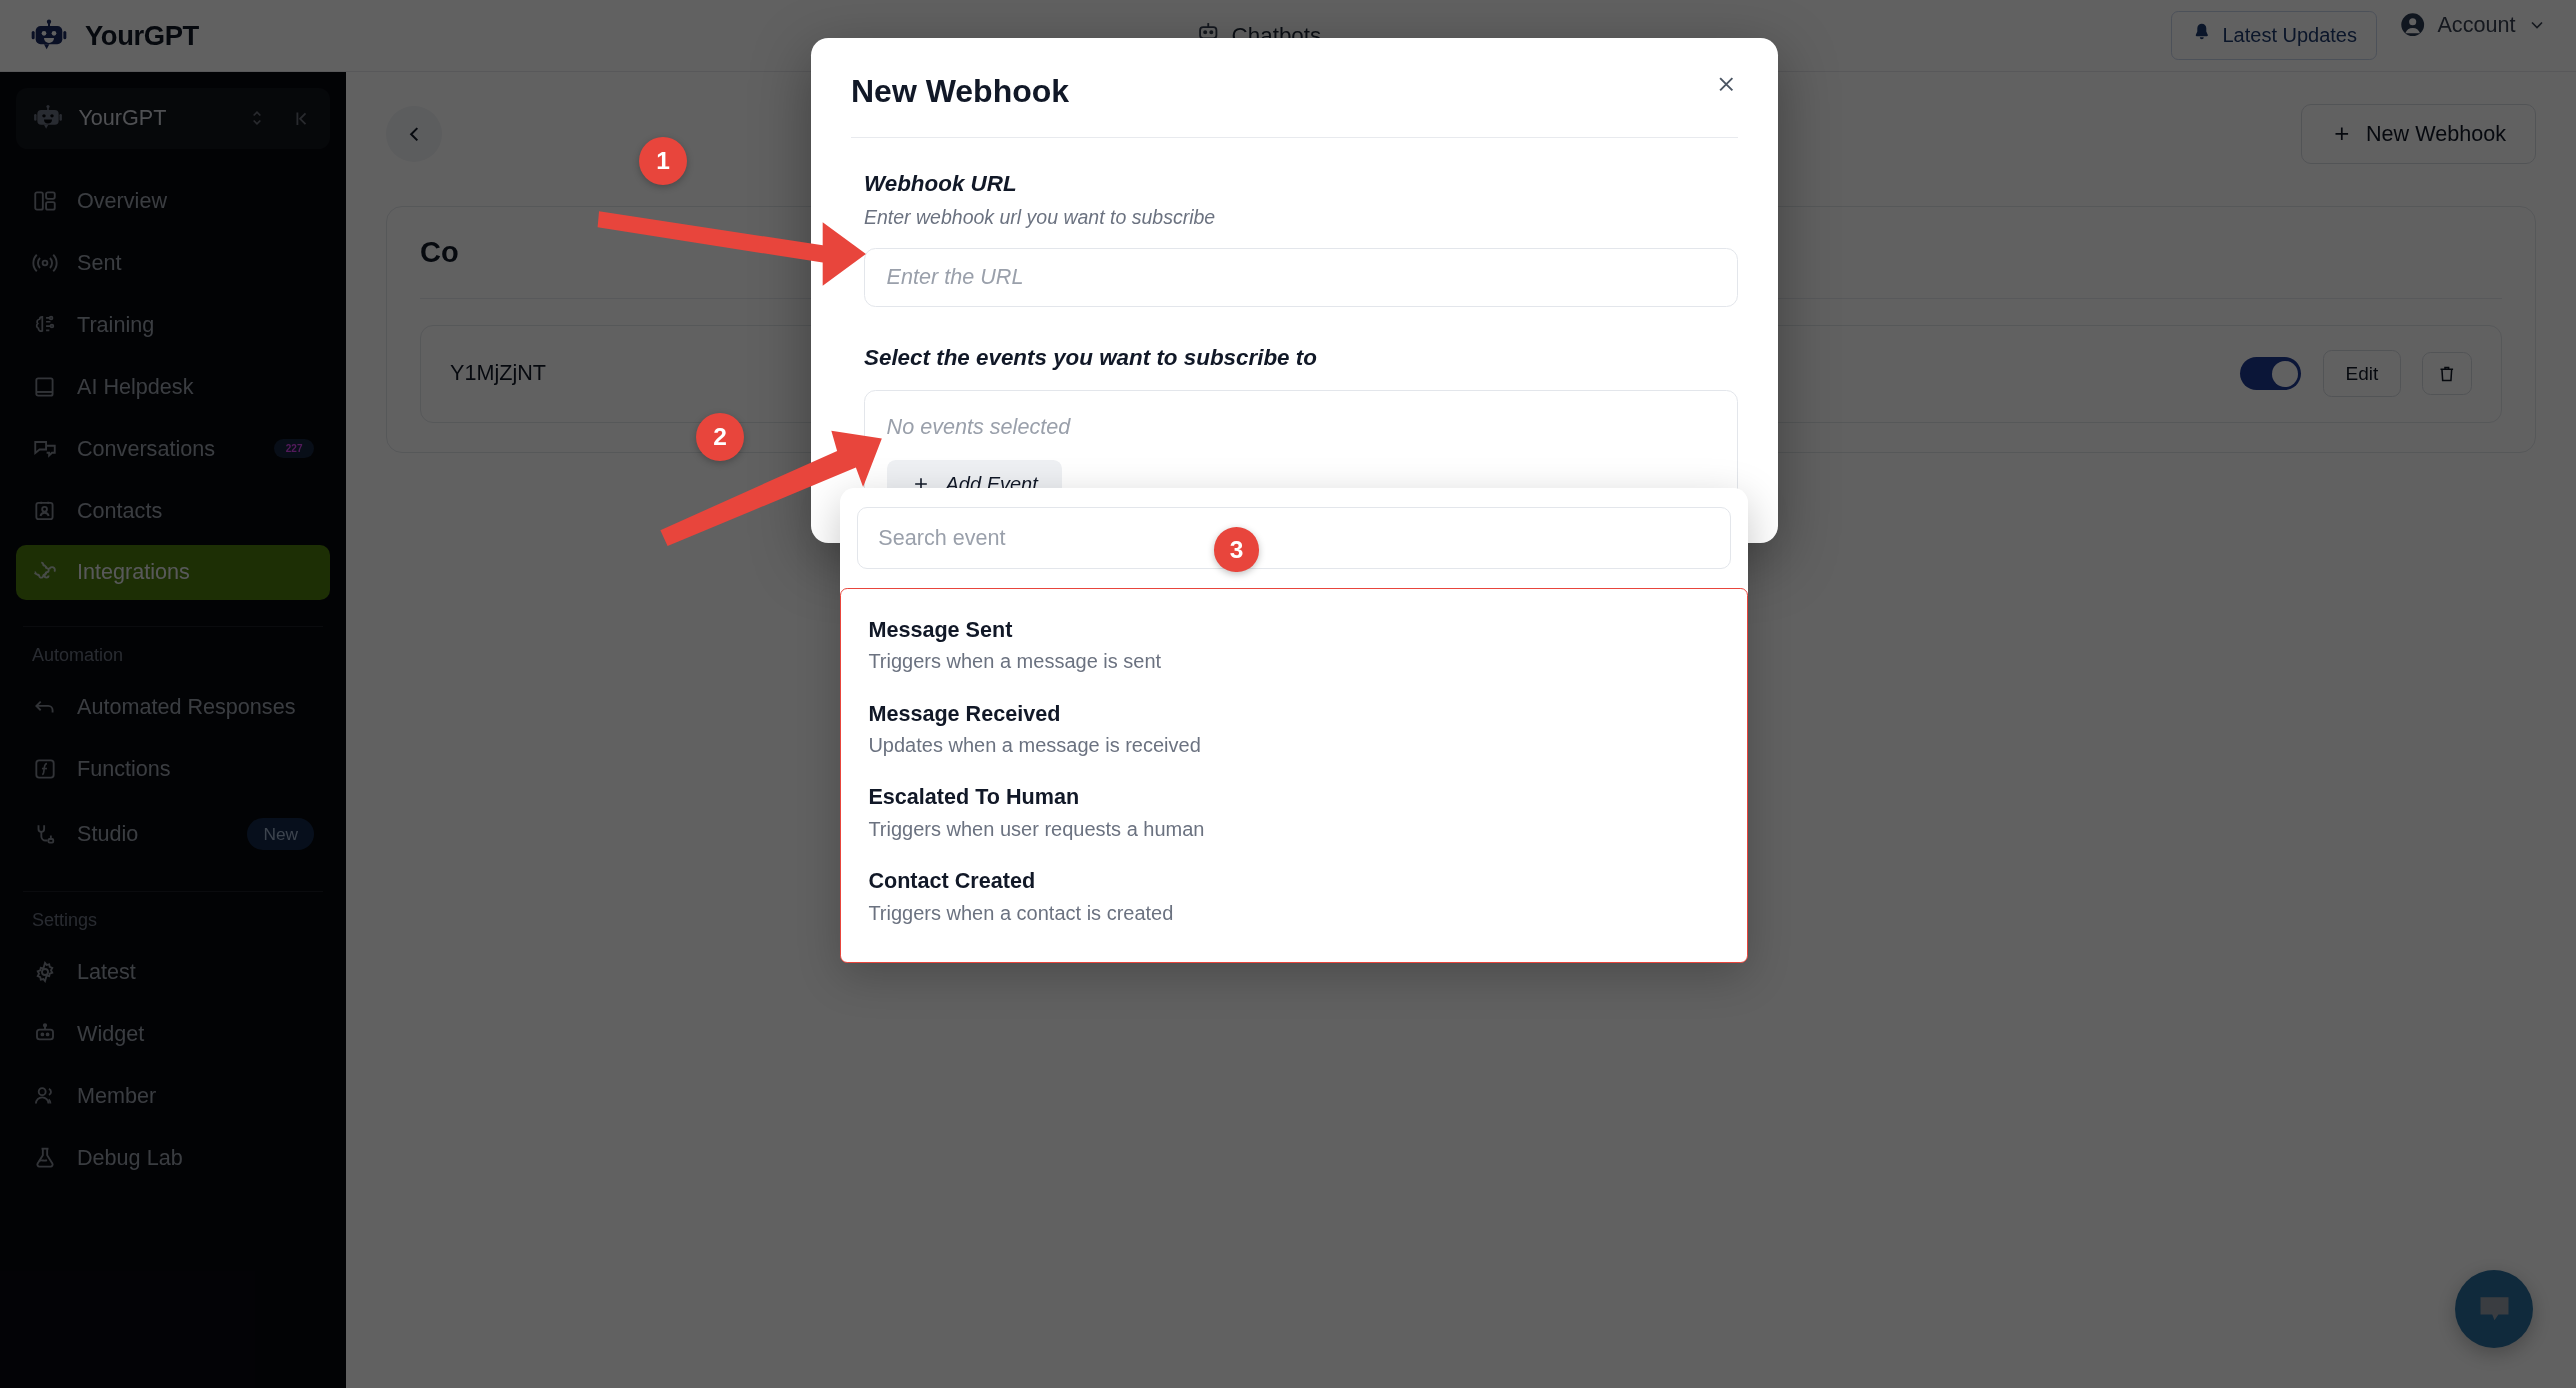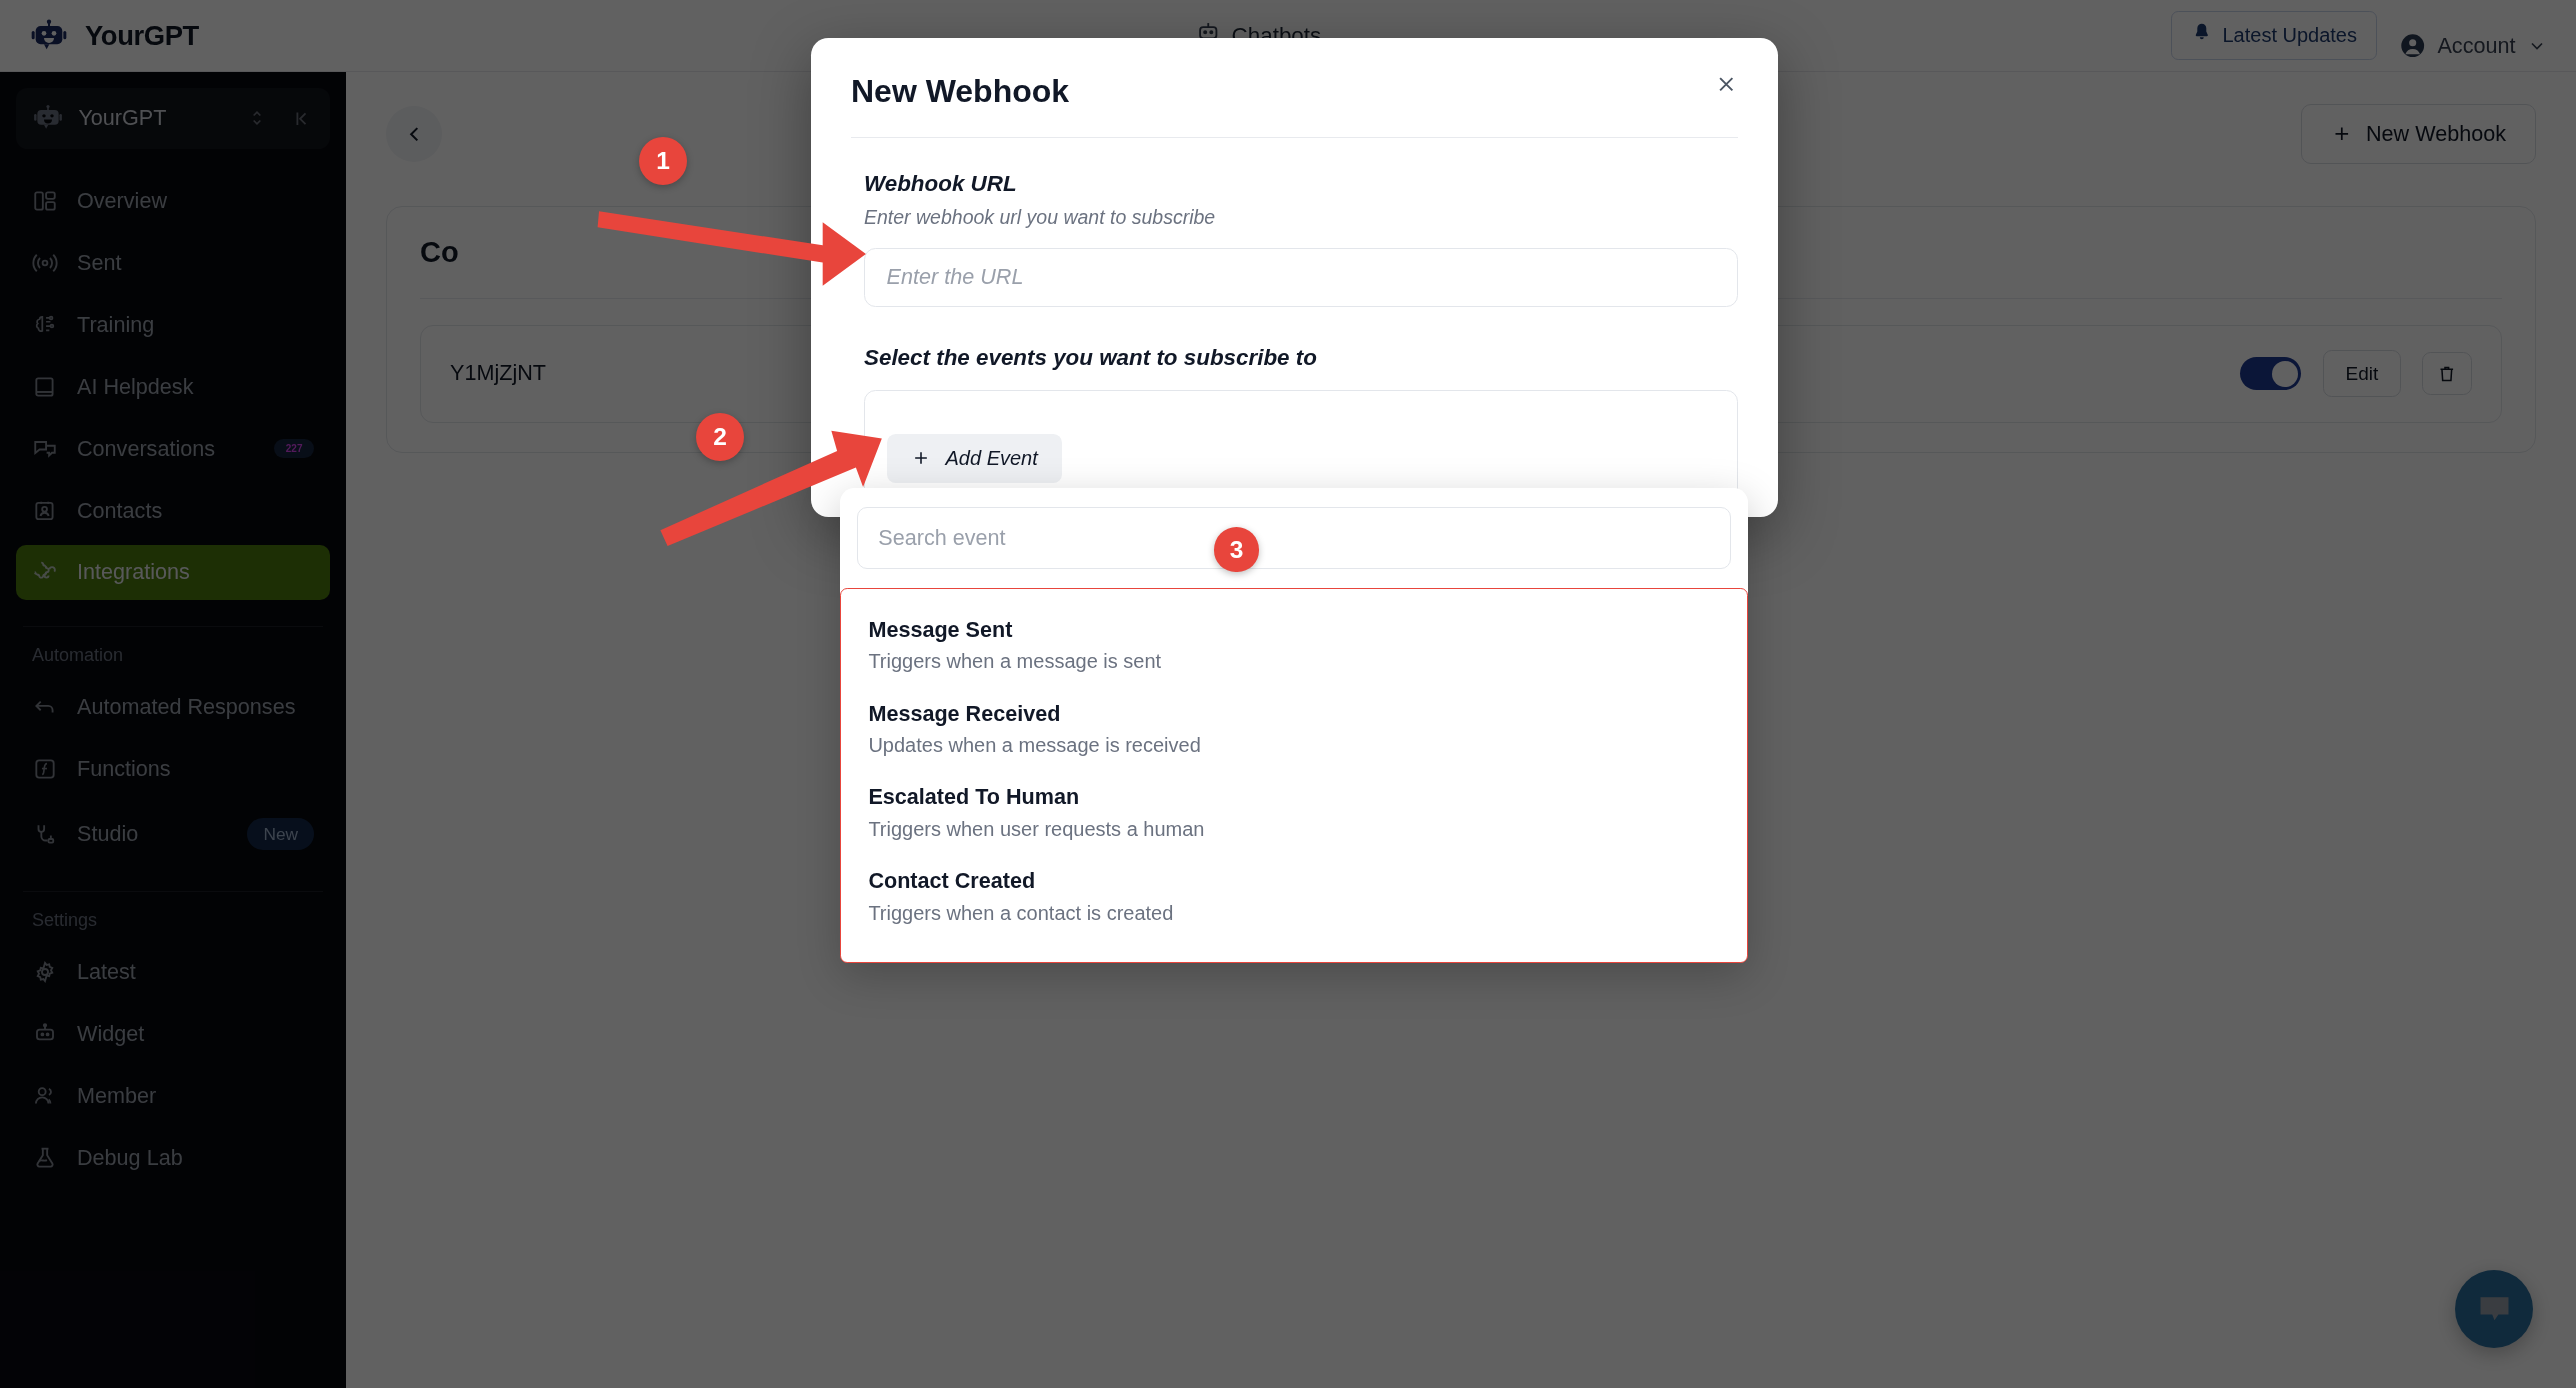--- a/index.html
+++ b/index.html
@@ -20,21 +20,21 @@
     position: relative; z-index: 2;
   }
   .brand { display: flex; align-items: center; gap: 16px; width: 317px; }
   .brand-logo { width: 40px; height: 40px; }
   .brand-name { font-size: 27.4px; font-weight: 700; color: #111827; letter-spacing: -0.4px; }
 
   .topbar-center { flex: 1; display: flex; align-items: center; justify-content: center; gap: 11.5px; }
   .chatbots-pill { display: flex; align-items: center; gap: 11.5px; font-size: 22.4px; color: #1f2937; font-weight: 500;}
   .chatbots-pill svg { width: 24.5px; height: 24.5px; }
 
-  .topbar-right { display: flex; align-items: flex-end; gap: 21.6px; }
+  .topbar-right { display: flex; align-items: flex-start; gap: 21.6px; }
   .updates-btn {
     display: flex; align-items: center; gap: 10px;
     border: 0.7px solid #c9d4ea; border-radius: 7.2px;
     padding: 10px 19px; color: #1e3a6e; font-size: 20px; background: #fff;
   }
   .updates-btn svg { width: 21.6px; height: 21.6px; }
   .account-btn { display: flex; align-items: center; gap: 11.5px; font-size: 21.6px; color: #374151; }
   .account-btn .av { width: 27.4px; height: 27.4px; }
   .account-btn .chev { width: 20px; height: 20px; }
 
@@ -488,20 +488,21 @@
     <div class="modal-head-sep"></div>
 
     <div class="modal-body">
       <div class="field-label">Webhook URL</div>
       <div class="field-help">Enter webhook url you want to subscribe</div>
       <div class="text-input" placeholder="Enter the URL">Enter the URL</div>
 
       <div class="section-title">Select the events you want to subscribe to</div>
 
       <div class="events-box">
+        <div class="no-events">No events selected</div>
         <div class="add-event-btn">
           <svg viewBox="0 0 24 24" fill="none" stroke="#111827" stroke-width="1.9">
               <path d="M12 5v14M5 12h14"></path>
             </svg>
           <span>Add Event</span>
         </div>
       </div>
     </div>
   </div>
 

